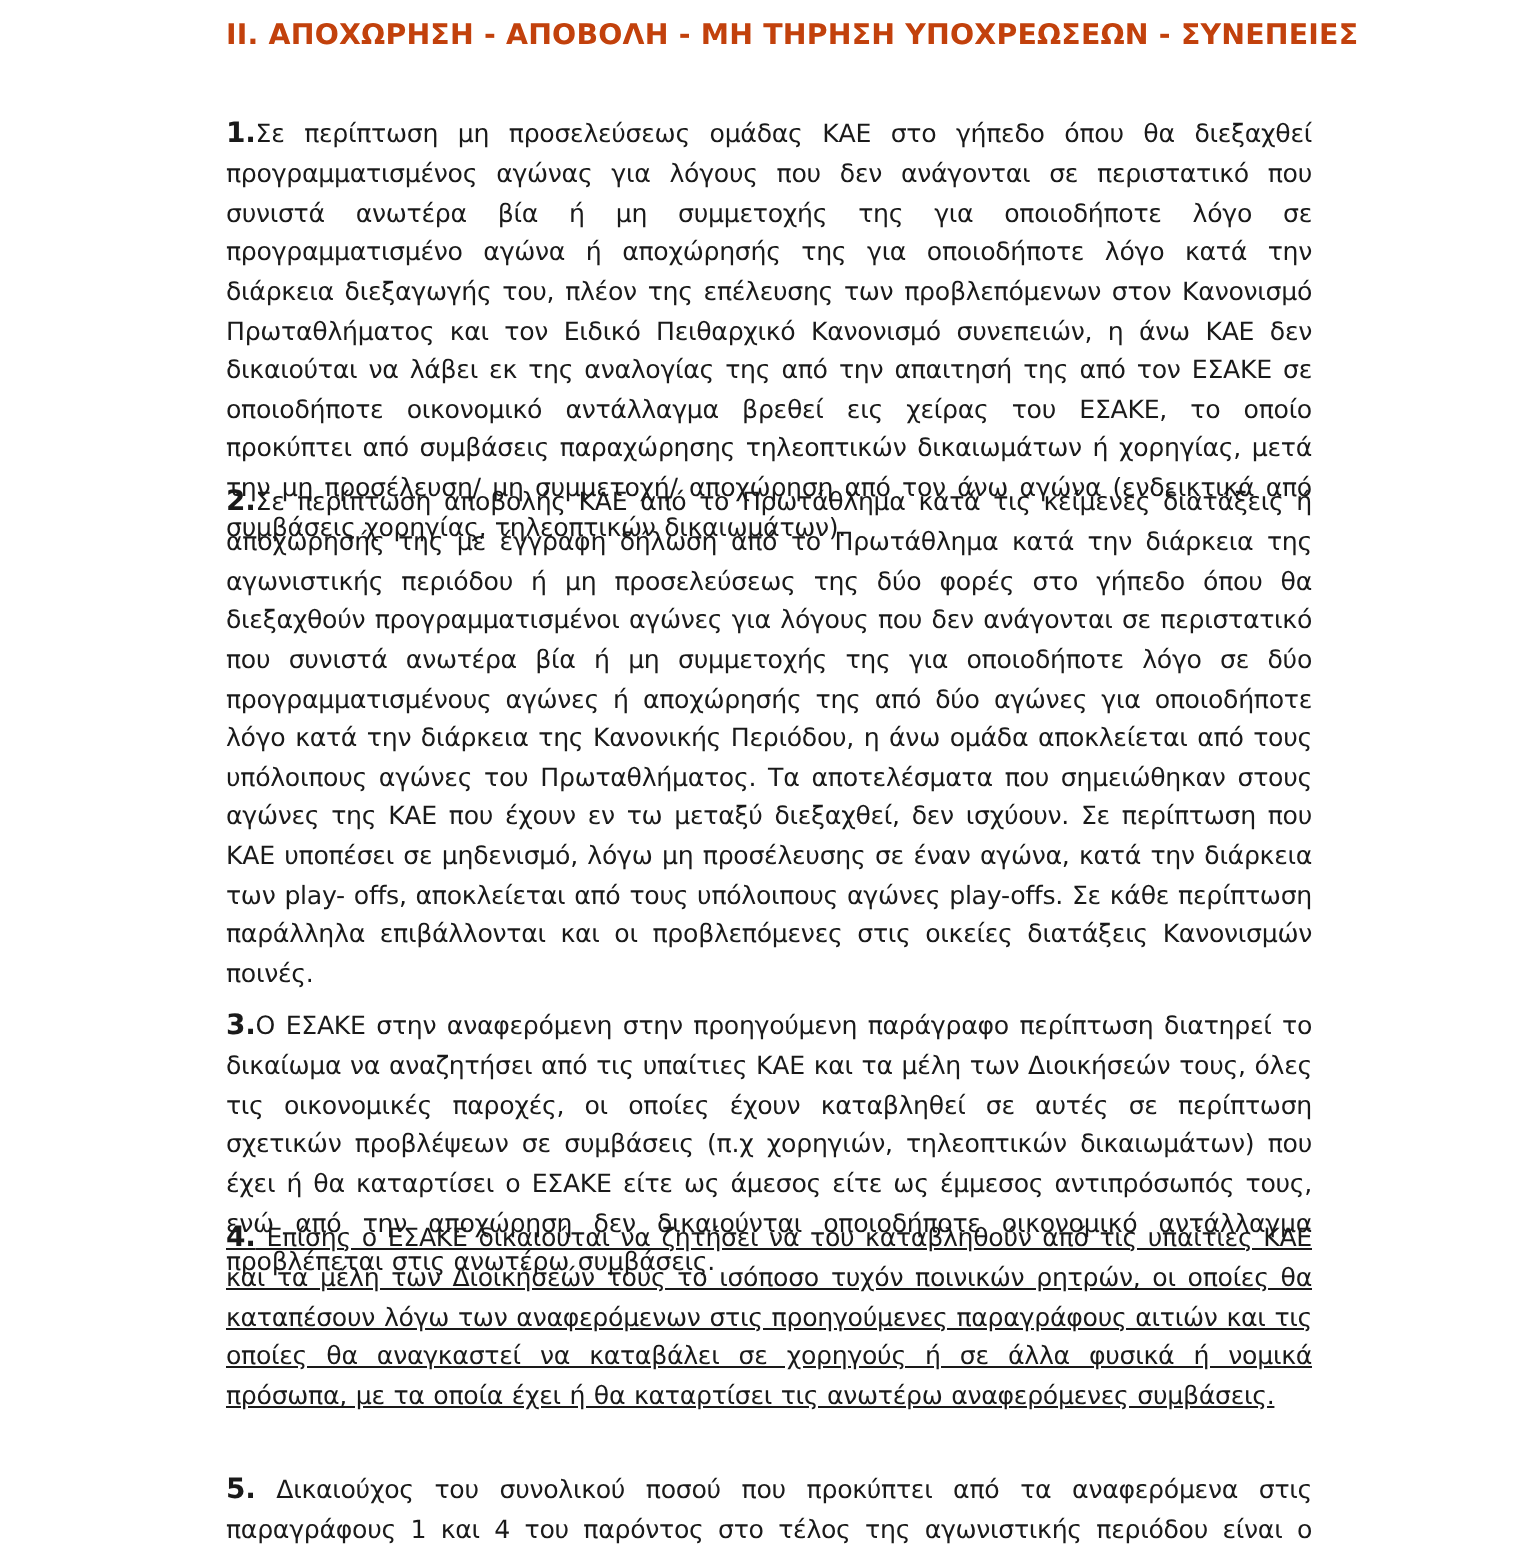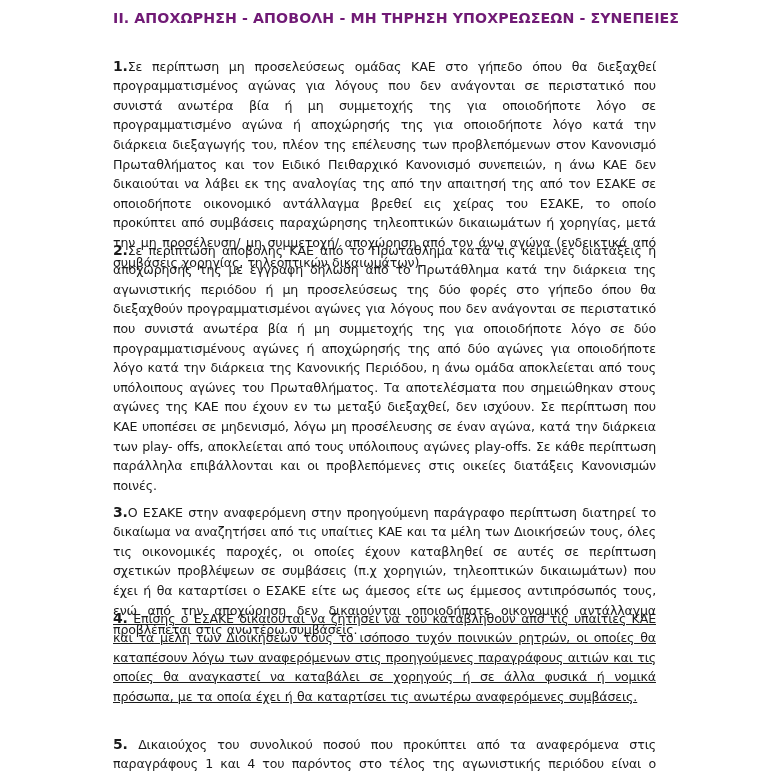--- a/index.html
+++ b/index.html
@@ -23,21 +23,21 @@
     }
     .section-title {
       position: absolute;
       left: 0;
       top: 10px;
       width: 560px;
       font-size: 14.2px;
       font-weight: bold;
       letter-spacing: 0.1px;
       white-space: nowrap;
-      color: #701a75;
+      color: #c2410c;
     }
     .para {
       position: absolute;
       left: 0;
       width: 543px;
       font-size: 12.6px;
       line-height: 19.6px;
       text-align: justify;
       text-align-last: left;
       letter-spacing: -0.15px;

